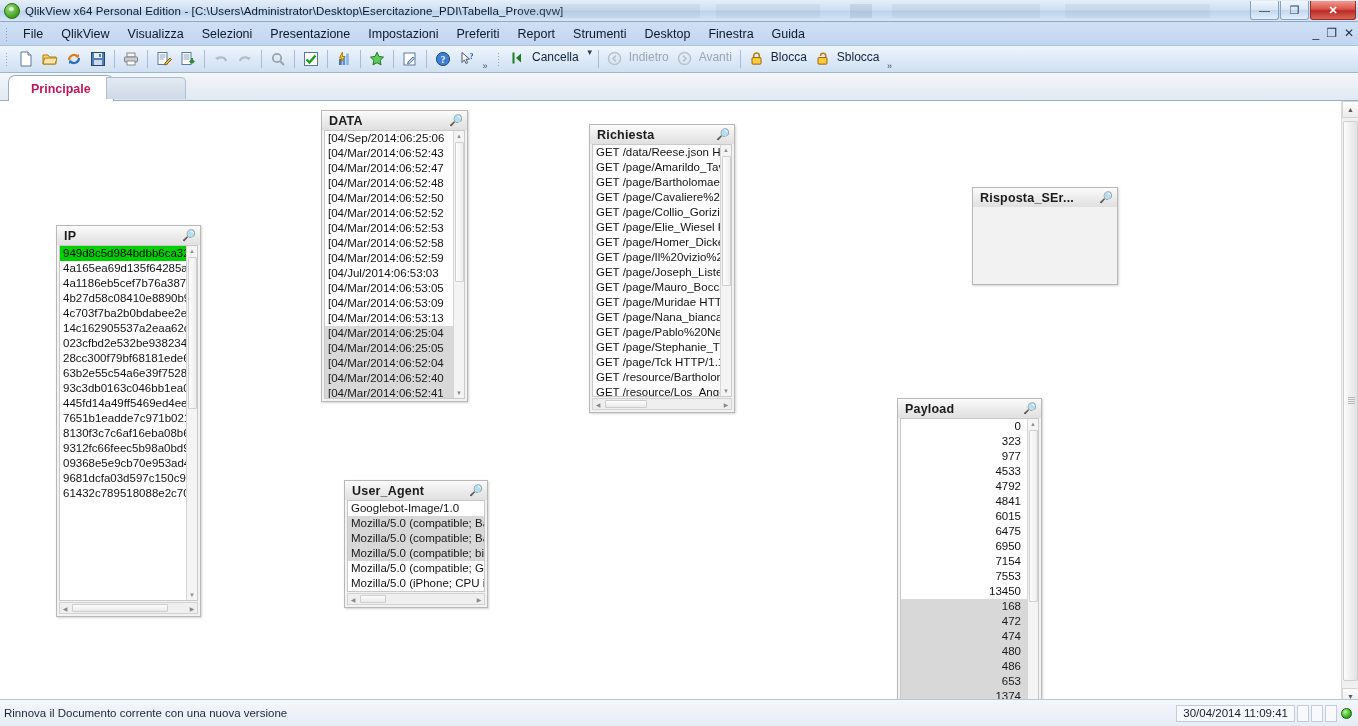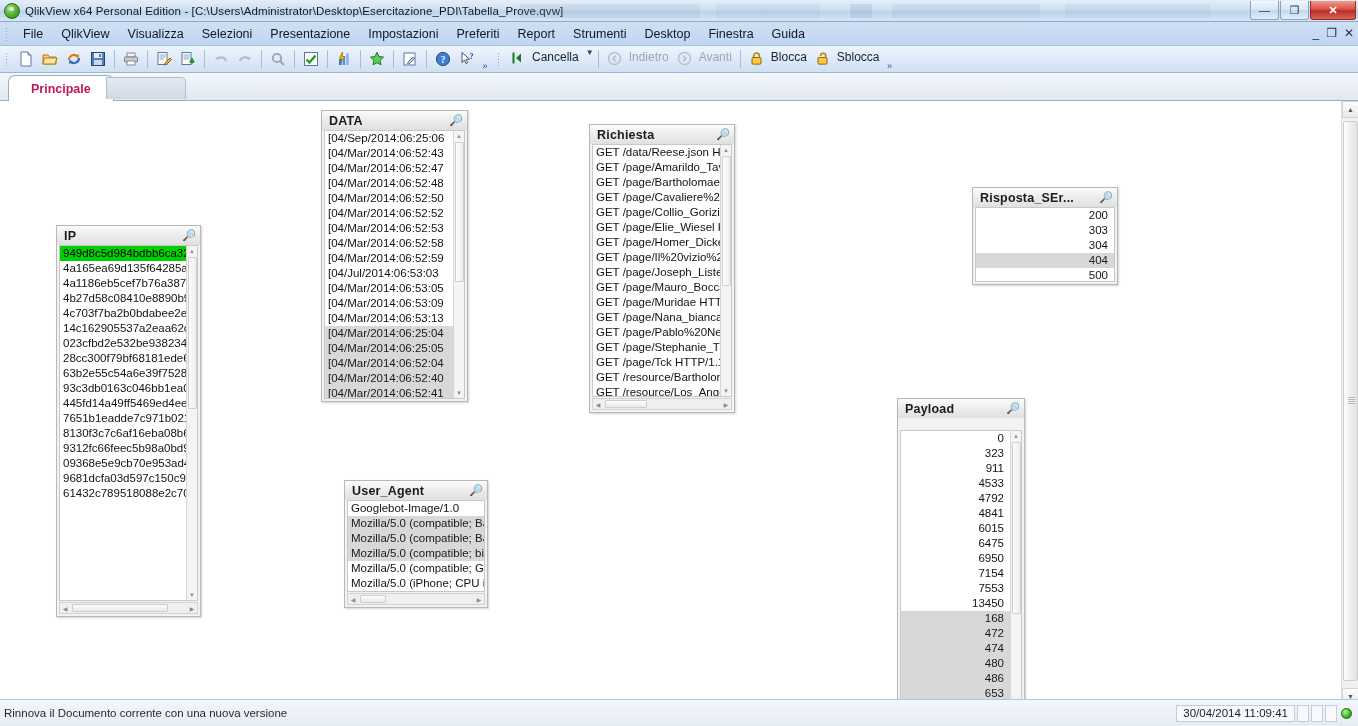--- a/index.html
+++ b/index.html
@@ -589,29 +589,20 @@
         <div class="th" style="left:12px; width:42px;"></div>
         <div class="ar r">▶</div>
       </div>
     </div>
 
     <div class="lb" style="left:972px; top:86px; width:146px; height:98px;">
       <div class="lb-caption">
         <span>Risposta_SEr...</span>
         <span class="lb-search">🔍</span>
       </div>
-      <div class="lb-body" style="margin-bottom:2px">
-        <div class="lb-rows">
-          <div class="lb-row num">200</div>
-          <div class="lb-row num">303</div>
-          <div class="lb-row num">304</div>
-          <div class="lb-row num excl">404</div>
-          <div class="lb-row num">500</div>
-        </div>
-      </div>
     </div>
 
     <div class="lb" style="left:344px; top:379px; width:144px; height:128px;">
       <div class="lb-caption">
         <span>User_Agent</span>
         <span class="lb-search">🔍</span>
       </div>
       <div class="lb-body">
         <div class="lb-rows">
           <div class="lb-row">Googlebot-Image/1.0</div>
@@ -622,30 +613,30 @@
           <div class="lb-row">Mozilla/5.0 (iPhone; CPU iPho</div>
         </div>
       </div>
       <div class="lb-hs">
         <div class="ar l">◀</div>
         <div class="th" style="left:12px; width:26px;"></div>
         <div class="ar r">▶</div>
       </div>
     </div>
 
-    <div class="lb" style="left:897px; top:297px; width:128px; height:310px;gap:12px;">
+    <div class="lb" style="left:897px; top:297px; width:145px; height:310px;">
       <div class="lb-caption">
         <span>Payload</span>
         <span class="lb-search">🔍</span>
       </div>
       <div class="lb-body" style="margin-bottom:0">
         <div class="lb-rows" style="right:11px">
           <div class="lb-row num">0</div>
           <div class="lb-row num">323</div>
-          <div class="lb-row num">911</div>
+          <div class="lb-row num">977</div>
           <div class="lb-row num">4533</div>
           <div class="lb-row num">4792</div>
           <div class="lb-row num">4841</div>
           <div class="lb-row num">6015</div>
           <div class="lb-row num">6475</div>
           <div class="lb-row num">6950</div>
           <div class="lb-row num">7154</div>
           <div class="lb-row num">7553</div>
           <div class="lb-row num">13450</div>
           <div class="lb-row num excl">168</div>

